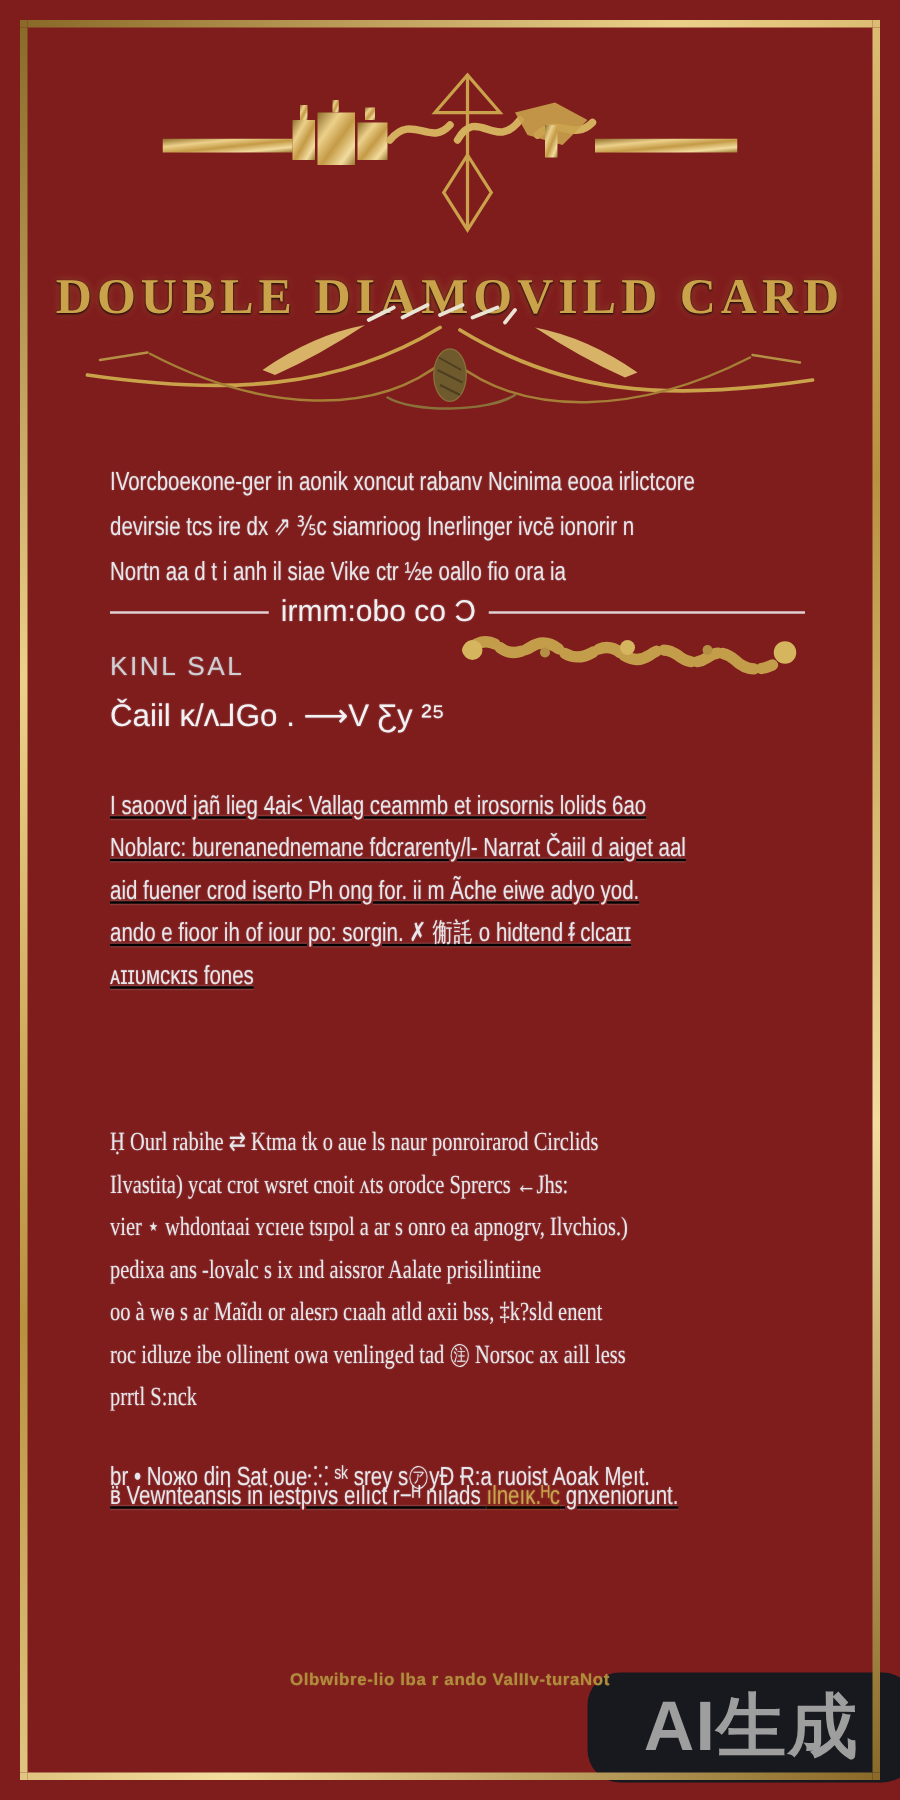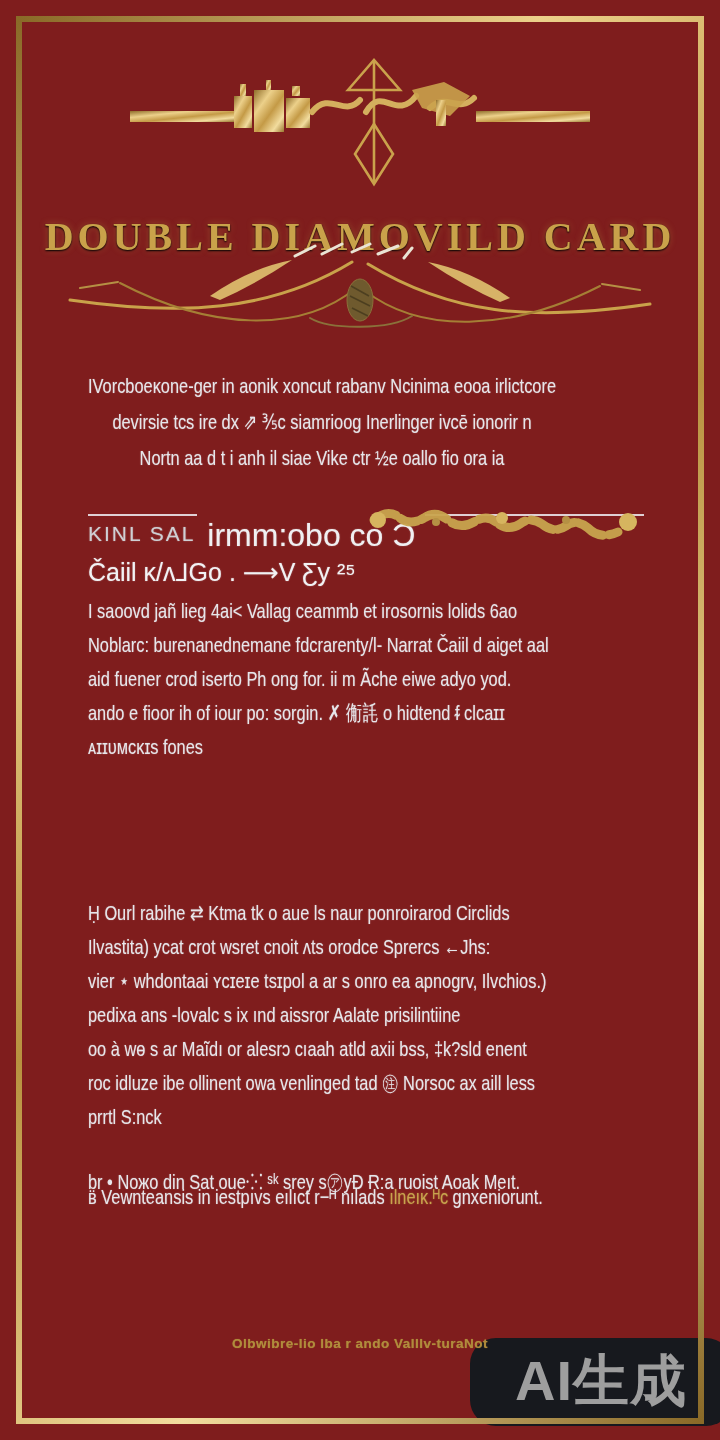--- a/index.html
+++ b/index.html
@@ -14,22 +14,22 @@
   .flourish{position:absolute;left:60px;top:238px;z-index:2;}
   .txt{color:#e7e6ea;text-shadow:0 0 1.5px rgba(235,235,240,.45);}
   .block{position:absolute;left:88px;z-index:2;}
   .line{font-size:21px;line-height:34px;white-space:nowrap;transform:scaleX(0.78);
         transform-origin:left center;}
   .intro .line{line-height:36px;}
   .divider{position:absolute;left:88px;top:476px;width:556px;display:flex;align-items:center;z-index:2;}
   .divider .rule{height:2px;background:rgba(240,240,244,.85);}
   .rule-l{flex:1.05;}
   .rule-r{flex:2.1;}
-  .divider-label{font-size:32px;color:#f0f0f2;padding:0 10px;white-space:nowrap;
-                 text-shadow:0 0 1.5px rgba(235,235,240,.45);margin-top:41px;}
+  .divider-label{font-size:24px;color:#f0f0f2;padding:0 10px;white-space:nowrap;
+                 text-shadow:0 0 1.5px rgba(235,235,240,.45);}
   .seal-label{position:absolute;left:88px;top:506px;font-size:21px;letter-spacing:2px;
               color:#cfd0d4;z-index:2;text-shadow:0 0 1.5px rgba(220,220,226,.5);margin-top:16px;}
   .gold-scribble{position:absolute;left:366px;top:498px;z-index:2;}
   .heading{position:absolute;left:88px;top:554px;font-size:25px;color:#f2f2f4;z-index:2;
            white-space:nowrap;text-shadow:0 0 1.5px rgba(235,235,240,.5);}
   .gold-word{color:#c8a44e;text-shadow:0 0 2px rgba(200,164,78,.6);}
   .footer{position:absolute;left:0;top:1336px;width:720px;text-align:center;z-index:4;
           font-size:13.5px;font-weight:bold;letter-spacing:.5px;color:#b08c3c;
           text-shadow:0 0 1px rgba(176,140,60,.8);white-space:nowrap;}
   .watermark{position:absolute;right:-12px;bottom:14px;width:262px;height:88px;z-index:3;
@@ -87,21 +87,21 @@
       <path d="M580 52 L542 46" stroke="#b59044" stroke-width="2"></path>
       <path d="M250 80 C270 92 330 92 352 78" stroke="#8a713a" stroke-width="2"></path>
       <path d="M235 18 L255 8 M262 16 L282 6 M292 14 L310 6 M318 16 L338 8 M344 20 L352 10" stroke="#eae4d4" stroke-width="3"></path>
     </g>
     <path d="M150 58 Q190 30 232 22 Q196 46 160 62 Z" fill="#d7b267"></path>
     <path d="M450 60 Q410 32 368 24 Q404 48 440 64 Z" fill="#d7b267"></path>
     <ellipse cx="300" cy="62" rx="13" ry="21" fill="#6f5a2e" stroke="#8a713a"></ellipse>
     <path d="M291 48 L309 58 M290 58 L310 68 M292 70 L308 78" stroke="#4d3f20" stroke-width="1.6" fill="none"></path>
   </svg>
 
-  <div class="block intro" style="top:368px;text-align:center;">
+  <div class="block intro" style="top:368px;">
     <div class="line txt">IVorcboeĸone-ger in aonik xoncut rabanv Ncinima eooa irlictcore</div>
     <div class="line txt">devirsie tcs ire dx ⇗ ⅗c siamrioog Inerlinger ivcē ionorir n</div>
     <div class="line txt">Nortn aa d t i anh il siae Vike ctr ½e oallo fio ora ia</div>
   </div>
 
   <div class="divider">
     <span class="rule rule-l"></span>
     <span class="divider-label">irmm:obo co Ͻ</span>
     <span class="rule rule-r"></span>
   </div>
@@ -111,44 +111,44 @@
     <path d="M8 22 q14 -12 26 -2 q10 8 24 0 q12 -8 24 2 q12 10 26 2 q12 -8 22 0 q12 10 24 2 q10 -8 22 0 q12 10 24 2 q10 -8 22 2 q12 12 30 4" fill="none" stroke="#c8a44e" stroke-width="9" stroke-linecap="round" stroke-dasharray="24 5 18 4 28 6" opacity="0.95"></path>
     <circle cx="12" cy="22" r="8" fill="#d6b55f"></circle>
     <circle cx="136" cy="20" r="6" fill="#d6b55f"></circle>
     <circle cx="262" cy="24" r="9" fill="#d6b55f"></circle>
     <circle cx="70" cy="24" r="4" fill="#b59044"></circle>
     <circle cx="200" cy="22" r="4" fill="#b59044"></circle>
   </svg>
 
   <div class="heading">Čaiil κ/ᴧ⅃Go . ⟶V Ƹy ²⁵</div>
 
-  <div class="block" style="top:594px;">
+  <div class="block" style="top:628px;text-decoration:underline;">
     <div class="line txt">I saoovd jañ lieg   4ai&lt; Vallag ceammb et irosornis lolids 6ao</div>
     <div class="line txt">Noblarc: burenanednemane fdcrarenty/l- Narrat Čaiil d aiget aal</div>
     <div class="line txt">aid fuener crod iserto Ph ong for.   ii m Ãche eiwe adyo yod.</div>
     <div class="line txt">ando e fioor ih of iour po: sorgin. ✗ 䚘䚽 o hidtend ᵮ clcaɪɪ</div>
     <div class="line txt">ᴀɪɪᴜᴍᴄᴋɪs fones</div>
   </div>
 
 
-  <div class="block" style="top:896px;">
+  <div class="block" style="top:896px;font-family:Liberation Serif, serif;">
     <div class="line txt">Ḥ Ourl rabihe ⇄ Ktma tk o aue ls naur ponroirarod Circlids</div>
     <div class="line txt">Ilvastita) ycat crot wsret cnoit ʌts orodce Sprercs ←Jhs:</div>
     <div class="line txt">vier ⋆ whdontaai ʏcɪeɪe tsɪpol a ar s onro ea apnogrv, Ilvchios.)</div>
     <div class="line txt">pedixa ans -lovalc s ix ınd aissror Aalate prisilintiine</div>
     <div class="line txt">oo à wɵ s aɾ Maĩdı or alesrɔ cıaah atld axii bss,  ‡k?sld enent</div>
     <div class="line txt">roc idluze ibe ollinent owa venlinged tad ㊟ Norsoc ax aill less</div>
     <div class="line txt">prrtl S:nck</div>
   </div>
 
   <div class="block" style="top:1130px;margin-top:35px;">
     <div class="line txt">br • Noжo din Sat oue⁖⁖ ˢᵏ srey s㋐yÐ     Ɍ:a ruoist Aoak Meıt.</div>
   </div>
 
-  <div class="block" style="top:1180px;">
+  <div class="block" style="top:1180px;text-decoration:underline;">
     <div class="line txt"><span>ʙ̈ Vewnteansis in iestpıvs eılıct r−ᴴ nılads    </span><span class="gold-word">ılneıĸ.ᴴc</span><span> gnxeniorunt.</span></div>
   </div>
 
   <div class="footer">Olbwibre-lio lba r ando ValIIv-turaNot</div>
 
   <div class="watermark">
     <span>AI生成</span>
   </div>
 
   <div class="frame"></div>

